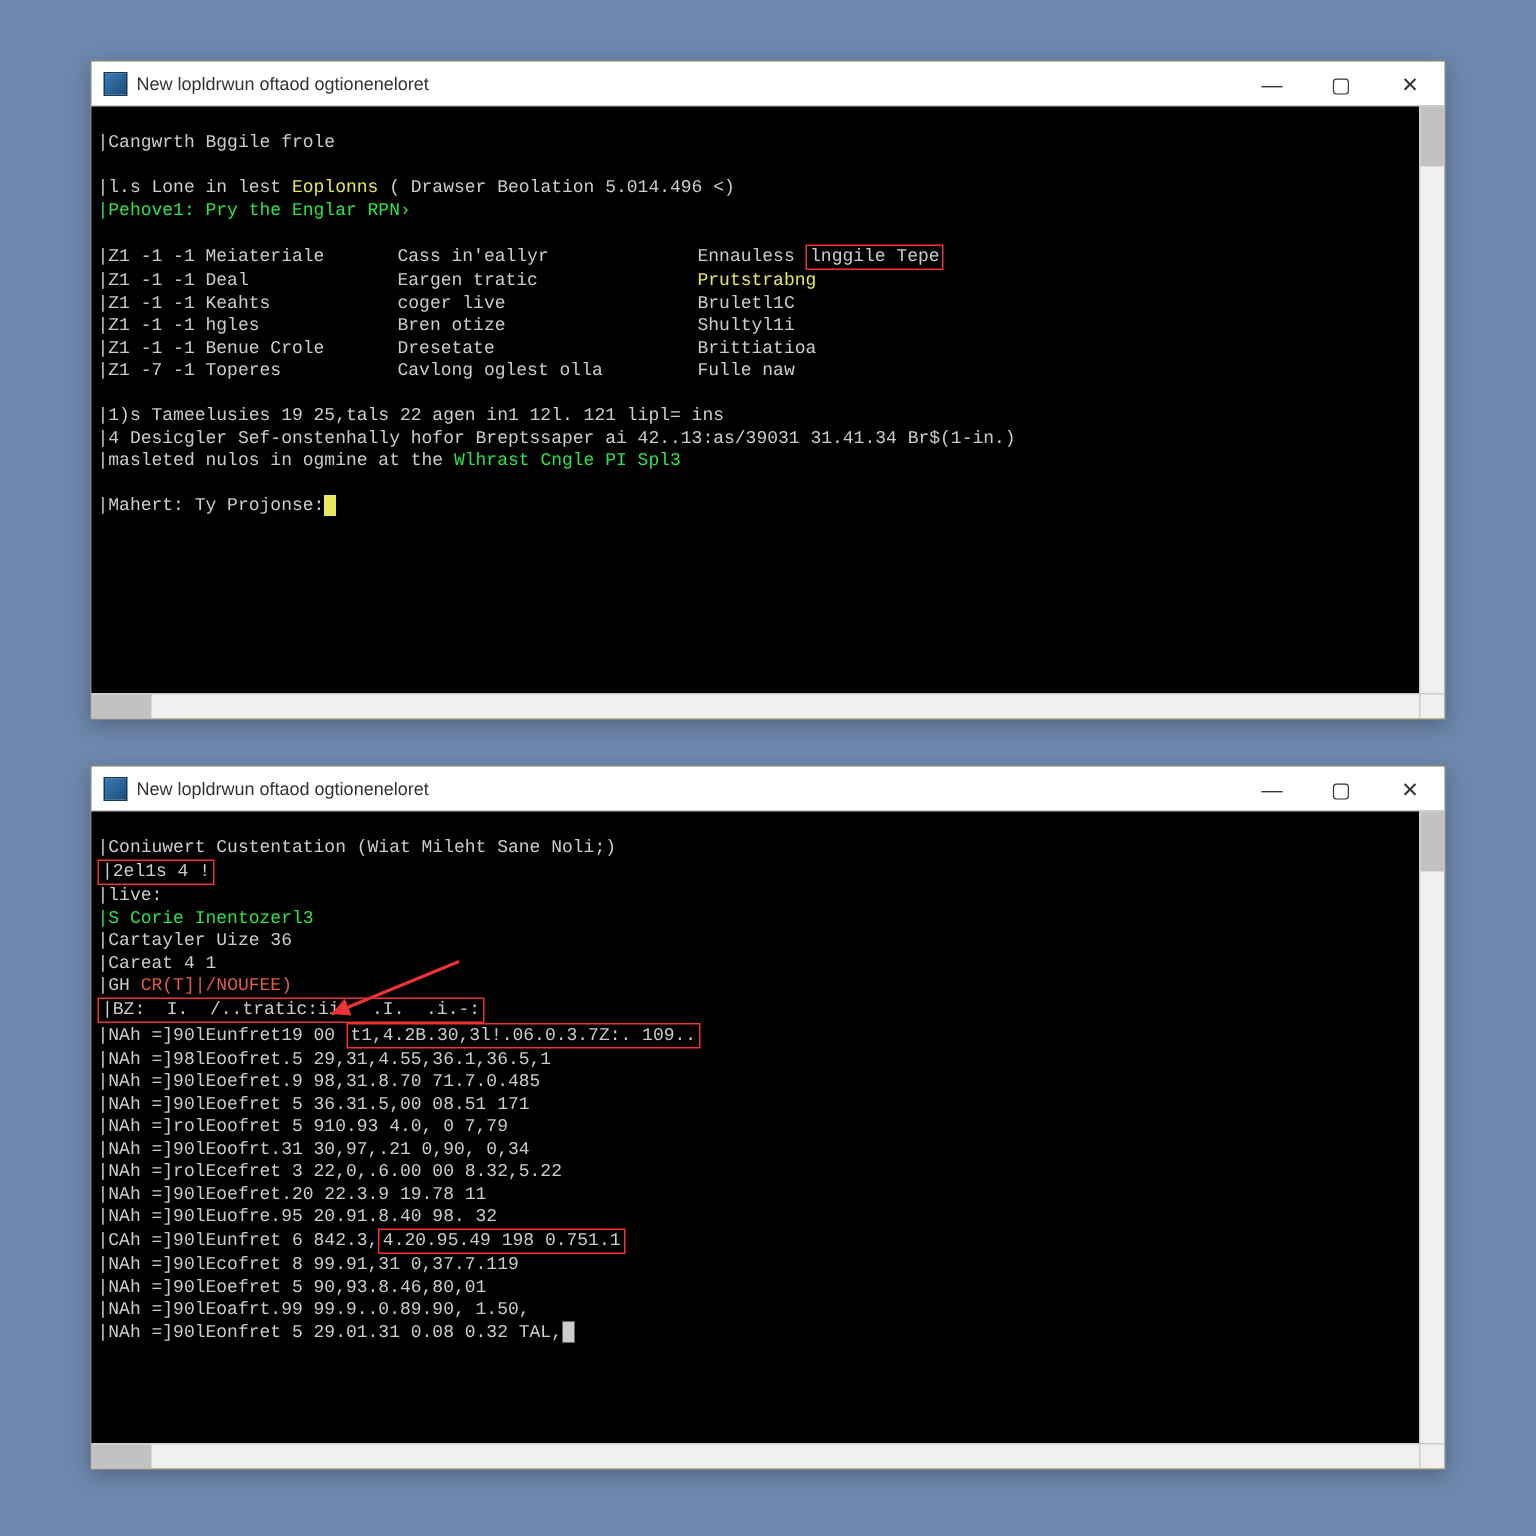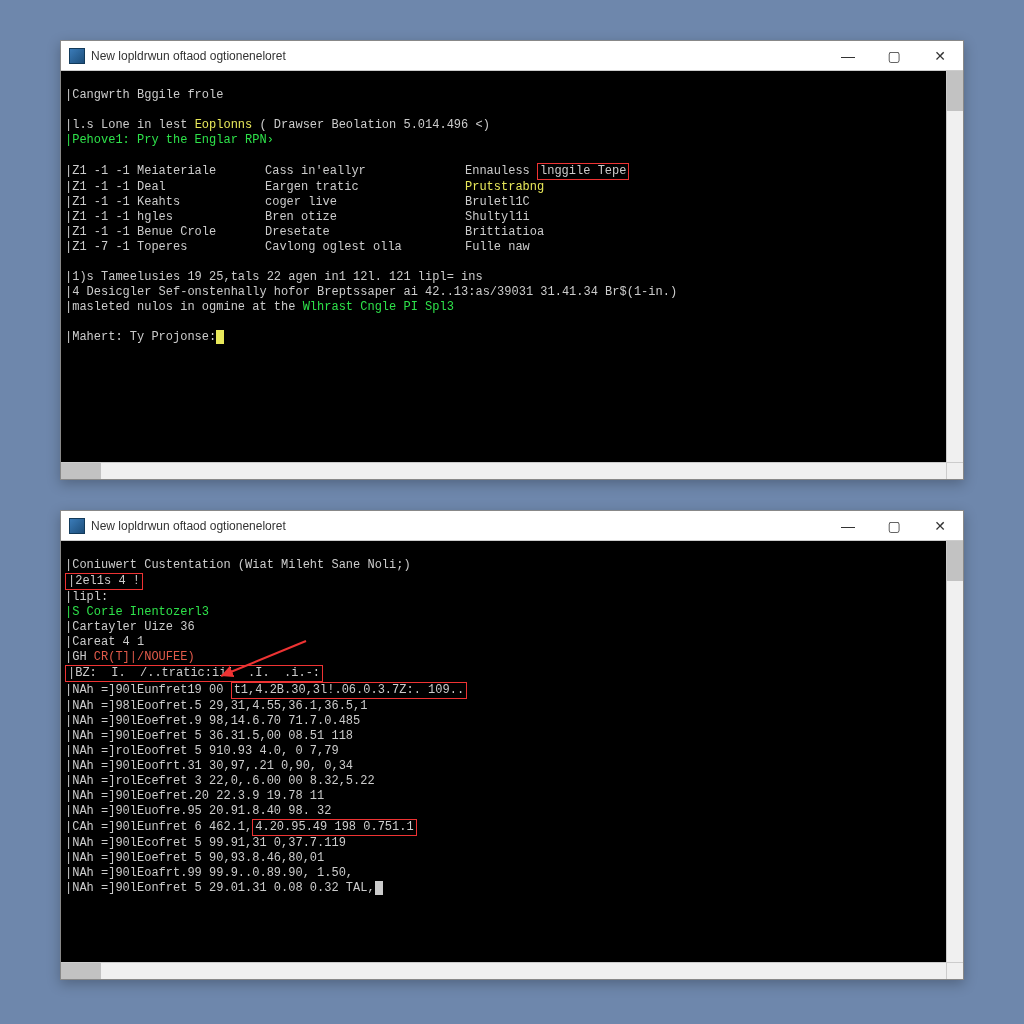--- a/index.html
+++ b/index.html
@@ -174,37 +174,37 @@
       <div class="winbtn">—</div>
       <div class="winbtn">▢</div>
       <div class="winbtn close">✕</div>
     </div>
   </div>
   <div class="term-wrap">
     <div class="content-row">
       <div class="terminal">
 <span>|Coniuwert Custentation (Wiat Mileht Sane Noli;)</span>
 <span><span class="redbox">|2el1s 4 !</span></span>
-<span>|lipl:</span>
+<span>|live:</span>
 <span class="g">|S Corie Inentozerl3</span>
 <span>|Cartayler Uize 36</span>
 <span>|Careat 4 1</span>
 <span><span>|GH </span><span class="r">CR(T]|/NOUFEE)</span></span>
 <span><span class="redbox">|BZ:  I.  /..tratic:iii  .I.  .i.-:</span></span>
 <span><span>|NAh =]90lEunfret19 00 </span><span class="redbox">t1,4.2B.30,3l!.06.0.3.7Z:. 109..</span></span>
 <span>|NAh =]98lEoofret.5 29,31,4.55,36.1,36.5,1</span>
-<span>|NAh =]90lEoefret.9 98,14.6.70 71.7.0.485</span>
-<span>|NAh =]90lEoefret 5 36.31.5,00 08.51 118</span>
+<span>|NAh =]90lEoefret.9 98,31.8.70 71.7.0.485</span>
+<span>|NAh =]90lEoefret 5 36.31.5,00 08.51 171</span>
 <span>|NAh =]rolEoofret 5 910.93 4.0, 0 7,79</span>
 <span>|NAh =]90lEoofrt.31 30,97,.21 0,90, 0,34</span>
 <span>|NAh =]rolEcefret 3 22,0,.6.00 00 8.32,5.22</span>
 <span>|NAh =]90lEoefret.20 22.3.9 19.78 11</span>
 <span>|NAh =]90lEuofre.95 20.91.8.40 98. 32</span>
-<span><span>|CAh =]90lEunfret 6 462.1</span>,<span class="redbox">4.20.95.49 198 0.751.1</span></span>
-<span>|NAh =]90lEcofret 5 99.91,31 0,37.7.119</span>
+<span><span>|CAh =]90lEunfret 6 842.3</span>,<span class="redbox">4.20.95.49 198 0.751.1</span></span>
+<span>|NAh =]90lEcofret 8 99.91,31 0,37.7.119</span>
 <span>|NAh =]90lEoefret 5 90,93.8.46,80,01</span>
 <span>|NAh =]90lEoafrt.99 99.9..0.89.90, 1.50,</span>
 <span><span>|NAh =]90lEonfret 5 29.01.31 0.08 0.32 TAL,</span><span class="cursor-w"></span></span>
 <svg class="arrow" style="left:150px;top:95px" width="100" height="50">
   <defs>
               <marker id="ah" markerWidth="8" markerHeight="8" refX="6" refY="3" orient="auto">
                 <path d="M0,0 L6,3 L0,6 Z" fill="#e33"></path>
               </marker>
             </defs>
   <line x1="95" y1="5" x2="10" y2="40" stroke="#e33" stroke-width="2" marker-end="url(#ah)"></line>

